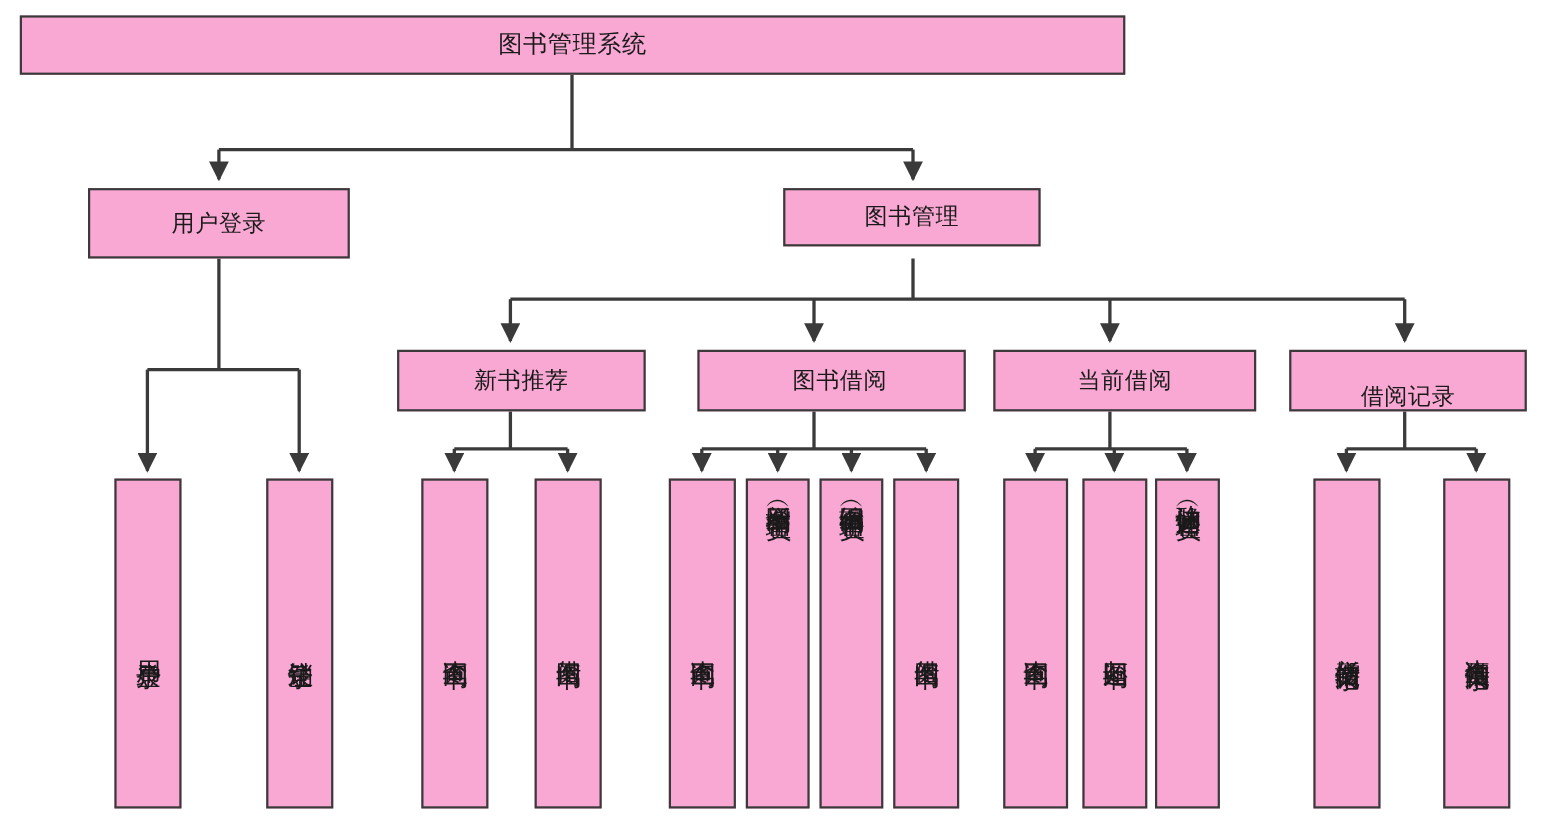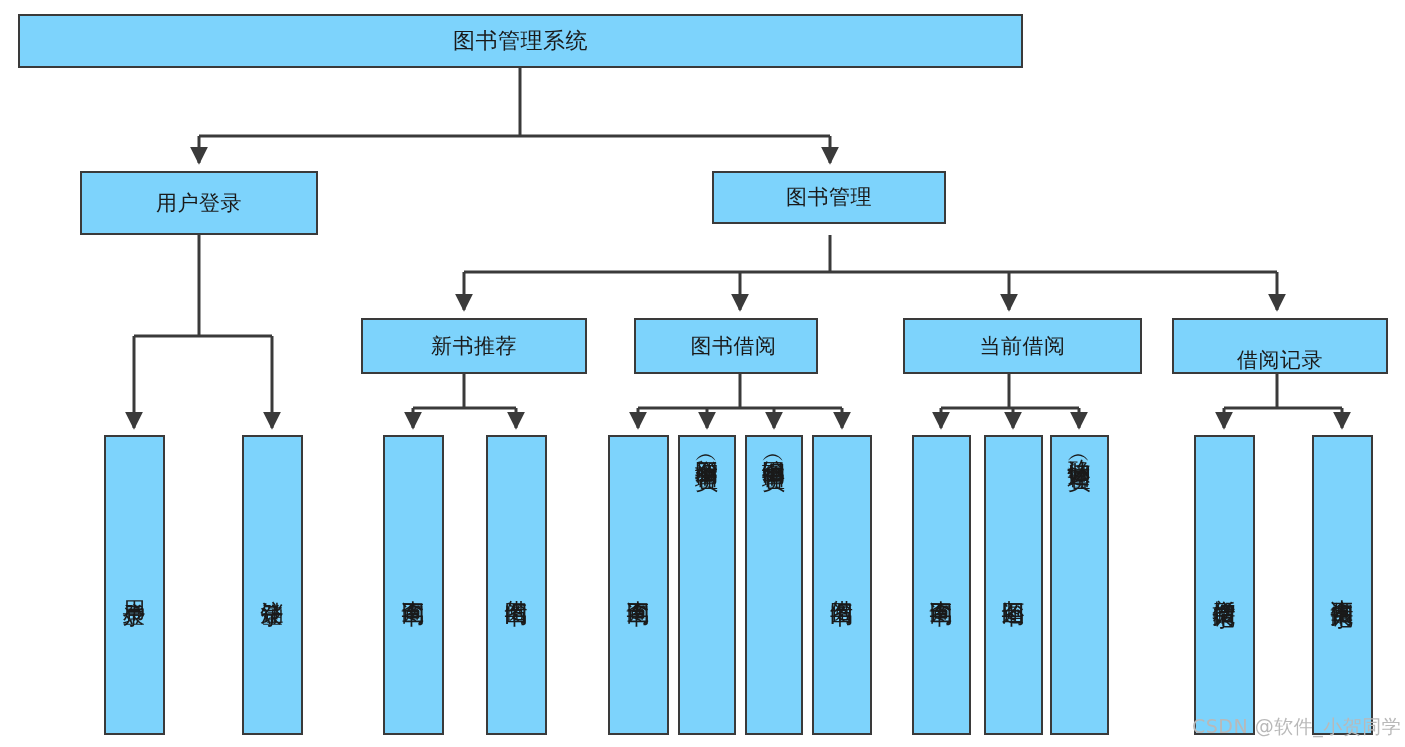--- a/index.html
+++ b/index.html
@@ -21,21 +21,21 @@
     position: absolute;
     left: 0;
     top: 0;
     width: 1405px;
     height: 747px;
     pointer-events: none;
   }
   .node {
     position: absolute;
     box-sizing: border-box;
-    background: #7dd3fc;
+    background: #f9a8d4;
     border: 2px solid #3a3a3a;
     display: flex;
     align-items: center;
     justify-content: center;
     color: #1a1a1a;
   }
   .node-label {
     display: block;
     text-align: center;
     line-height: 1.08;
@@ -138,21 +138,21 @@
   <div class="node h-node" style="left:80px; top:171px; width:238px; height:64px;">
     <span class="node-label">用户登录</span>
   </div>
   <div class="node h-node" style="left:712px; top:171px; width:234px; height:53px;">
     <span class="node-label">图书管理</span>
   </div>
 
   <div class="node h-node" style="left:361px; top:318px; width:226px; height:56px;">
     <span class="node-label">新书推荐</span>
   </div>
-  <div class="node h-node" style="left:634px; top:318px; width:184px; height:56px;padding-left:15px;">
+  <div class="node h-node" style="left:634px; top:318px; width:244px; height:56px;padding-left:15px;">
     <span class="node-label">图书借阅</span>
   </div>
   <div class="node h-node" style="left:903px; top:318px; width:239px; height:56px;">
     <span class="node-label">当前借阅</span>
   </div>
   <div class="node h-node" style="left:1172px; top:318px; width:216px; height:56px;align-items:flex-end;">
     <span class="node-label">借阅记录</span>
   </div>
 
   <div class="node v-node centered" style="left:104px; top:435px; width:61px; height:300px;">
@@ -192,15 +192,14 @@
     <span class="node-label">确认归还（管理员）</span>
   </div>
 
   <div class="node v-node centered" style="left:1194px; top:435px; width:61px; height:300px;">
     <span class="node-label">新增借阅记录</span>
   </div>
   <div class="node v-node centered" style="left:1312px; top:435px; width:61px; height:300px;">
     <span class="node-label">查询借阅记录</span>
   </div>
 
-  <div id="watermark">CSDN @软件_小贺同学</div>
 
 </div>
 
 </body></html>

